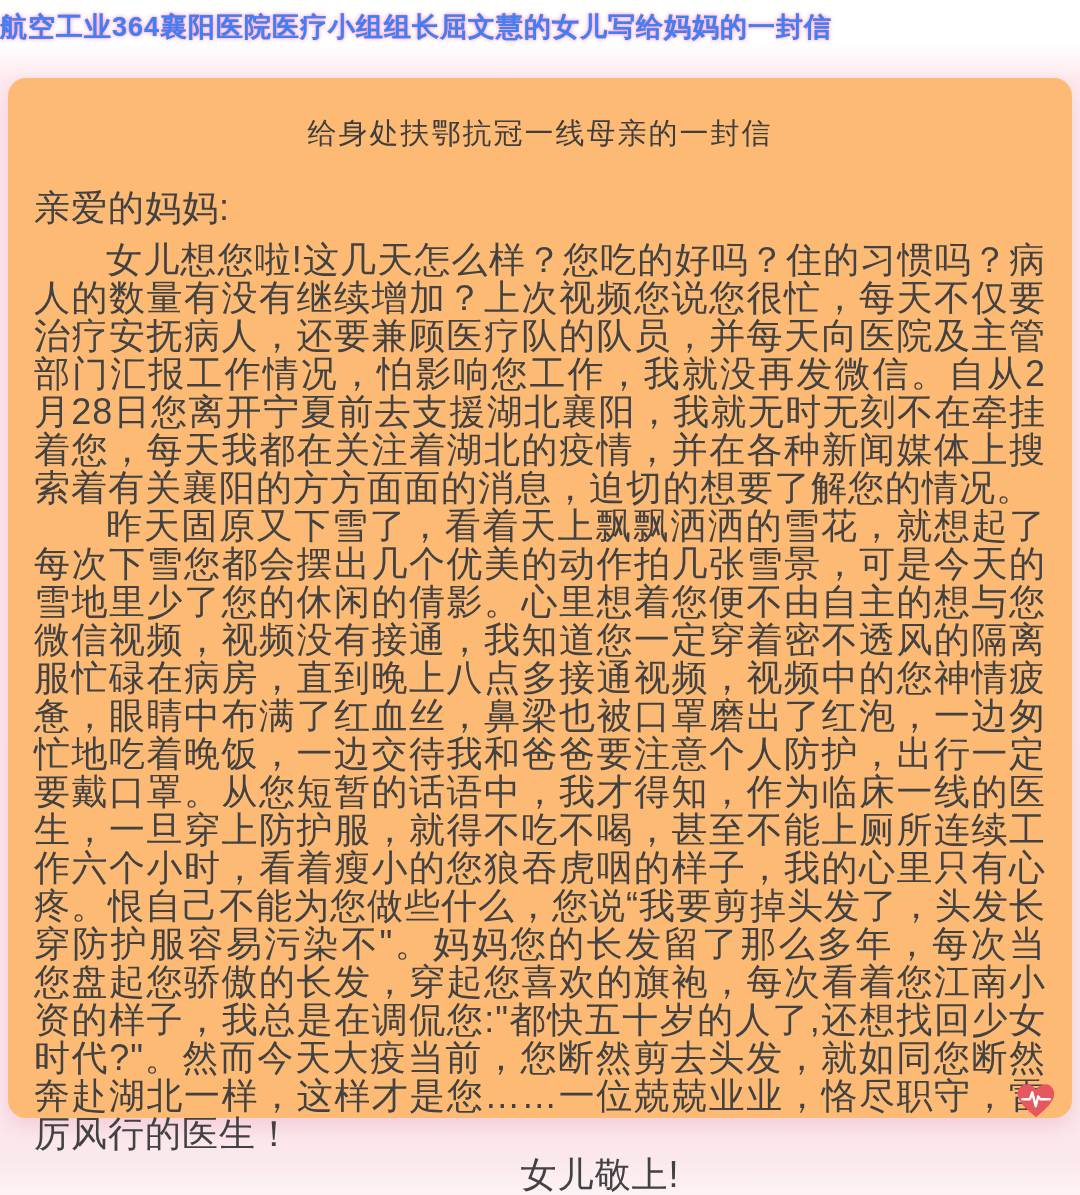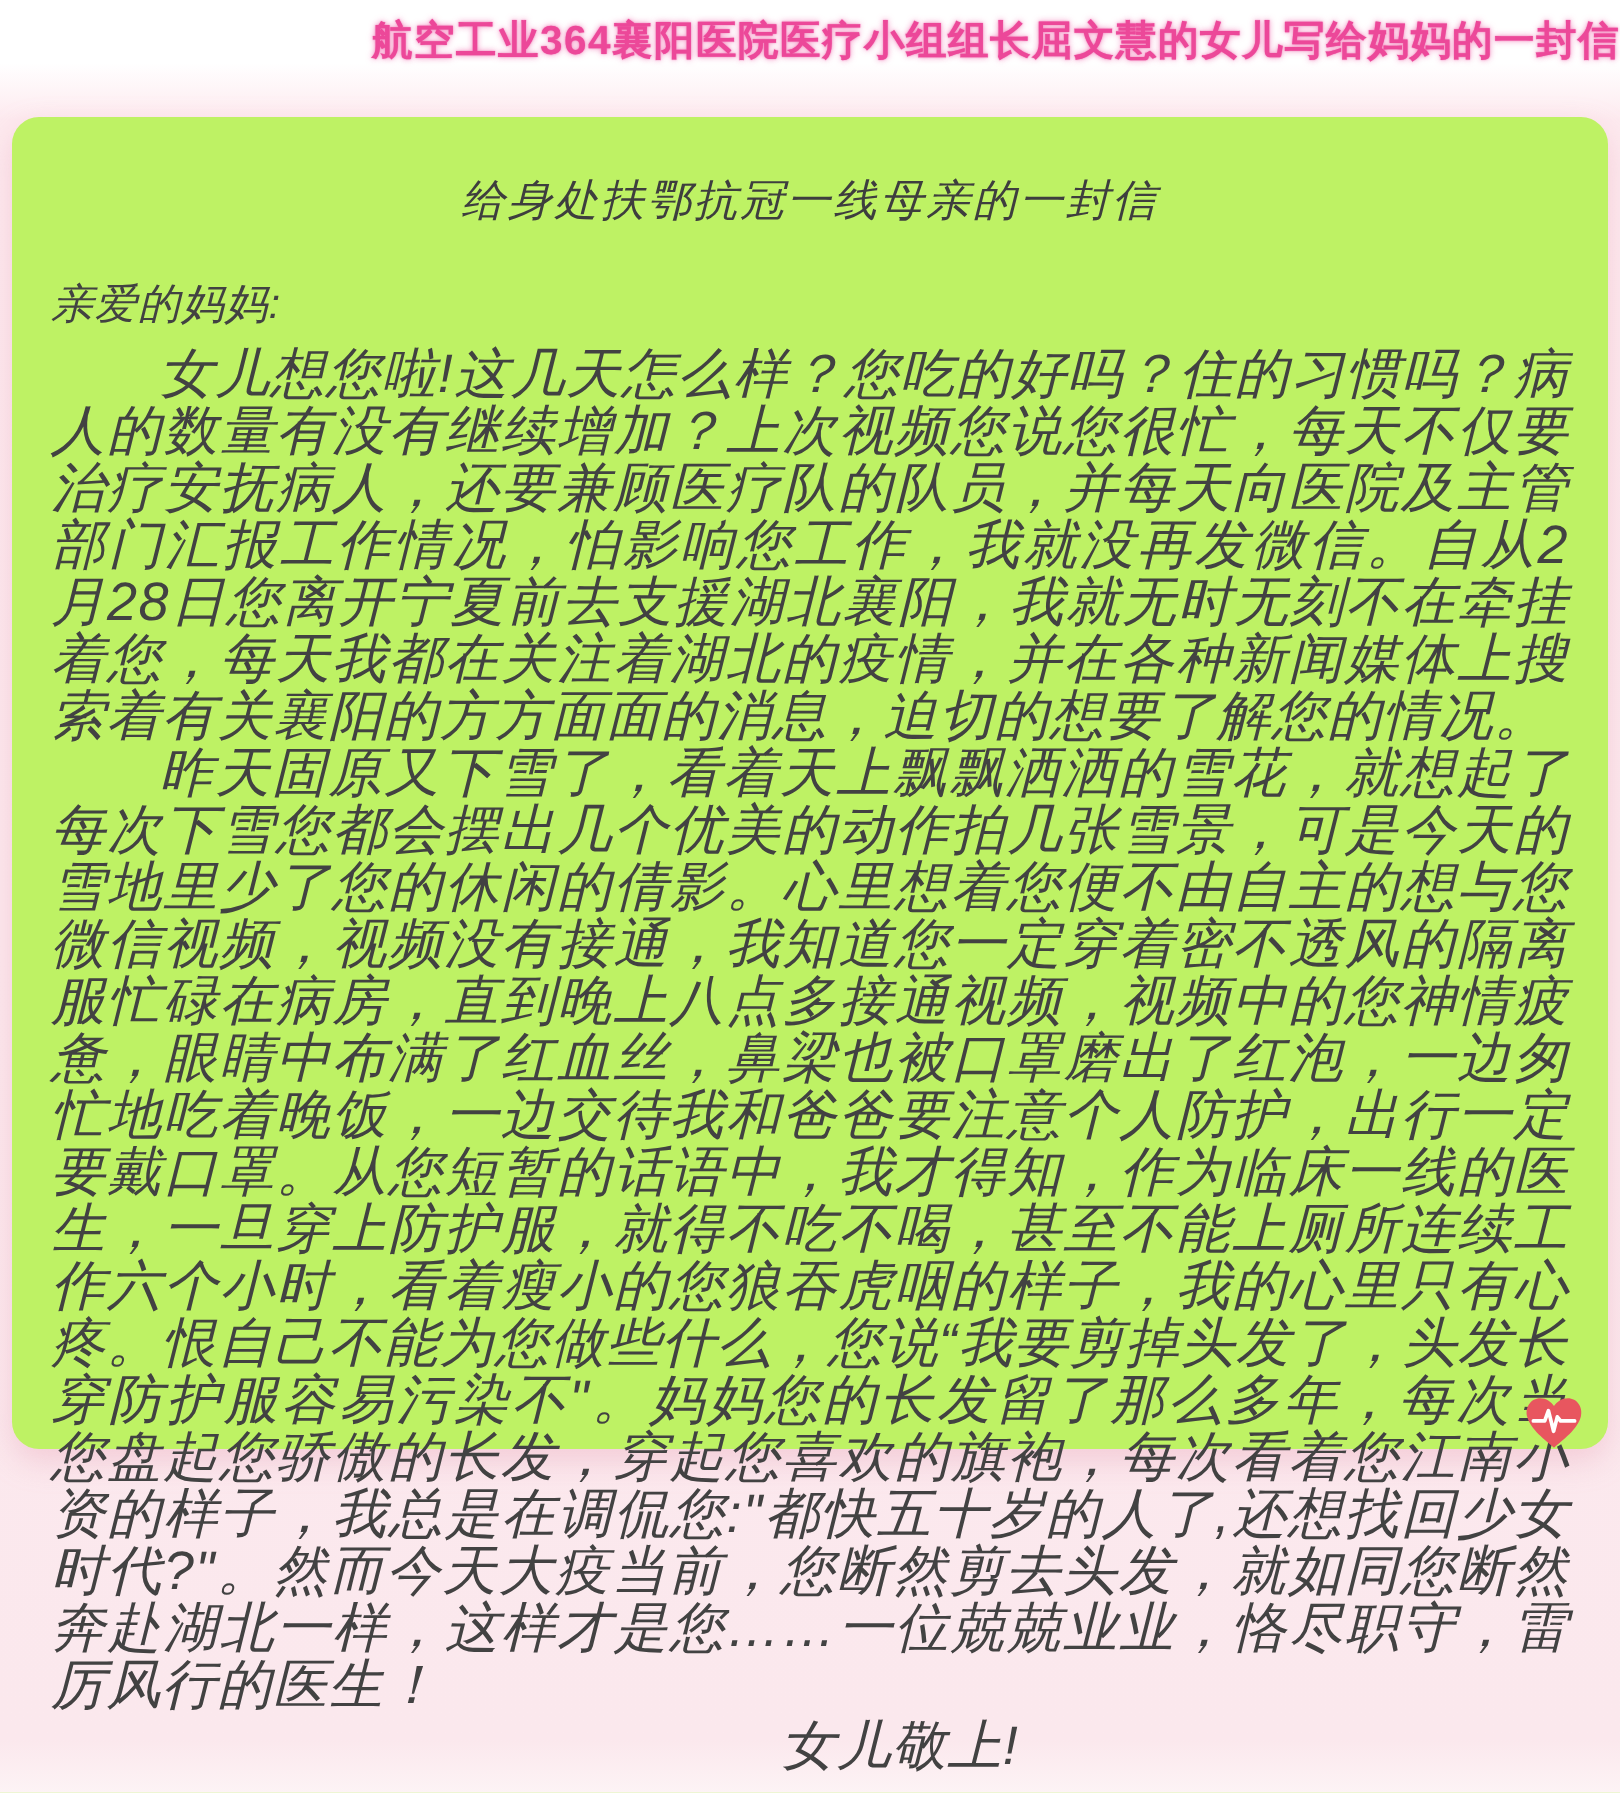--- a/index.html
+++ b/index.html
@@ -15,56 +15,55 @@
       #ffffff 0px,
       #ffffff 42px,
       #fdeaef 80px,
       #fbe8ed 1160px,
       #fdf3f5 1195px);
     overflow: hidden;
   }
 
   .header {
     padding-top: 9px;
-    text-align: right;
+    text-align: left;
     font-size: 27px;
     font-weight: bold;
     letter-spacing: 1px;
-    color: #ec4899;
+    color: #3b82f6;
     
     text-shadow: 0 0 4px rgba(238, 80, 160, 0.65), 0 0 1px rgba(238, 80, 160, 0.85);
   }
 
   .letter-card {
     position: absolute;
     left: 8px;
     right: 8px;
     top: 78px;
-    height: 888px;
-    background: #bef264;
+    height: 1040px;
+    background: #fdba74;
     border-radius: 18px;
     box-shadow: 0 8px 20px rgba(231, 158, 178, 0.38);
-    font-style: italic;
   }
 
   .card-inner {
     padding: 20px 26px 0 26px;
   }
 
   .letter-title {
     margin: 16px 0 30px 0;
     text-align: center;
     font-size: 29px;
     font-weight: 500;
     color: #3e3e3e;
     letter-spacing: 2px;
   }
 
   .salutation {
-    font-size: 28px;
+    font-size: 36px;
     color: #424242;
     letter-spacing: 1px;
     margin: 0 0 8px 0;
   }
 
   p.body-para {
     margin: 0;
     font-size: 36px;
     line-height: 38px;
     color: #424242;

